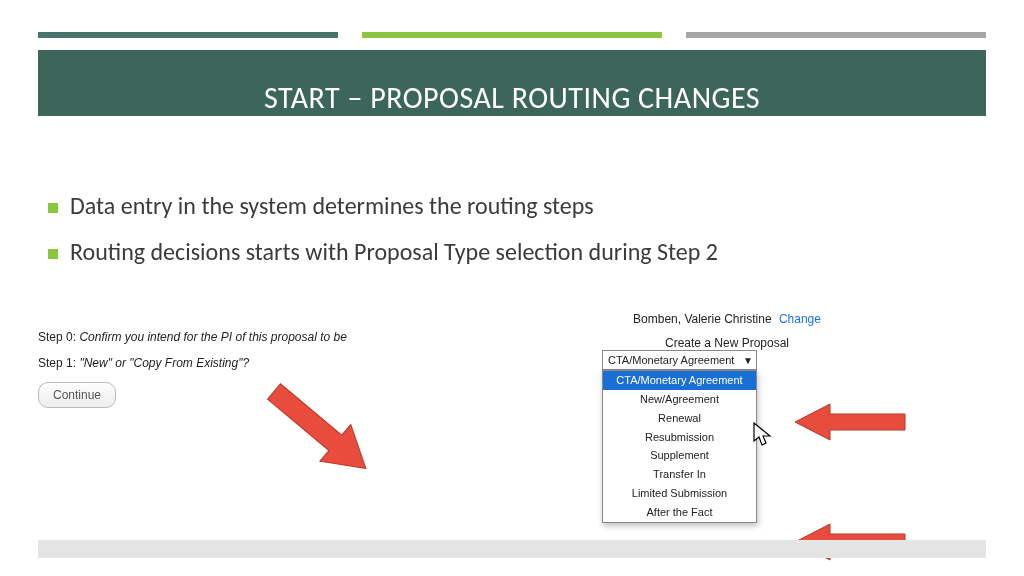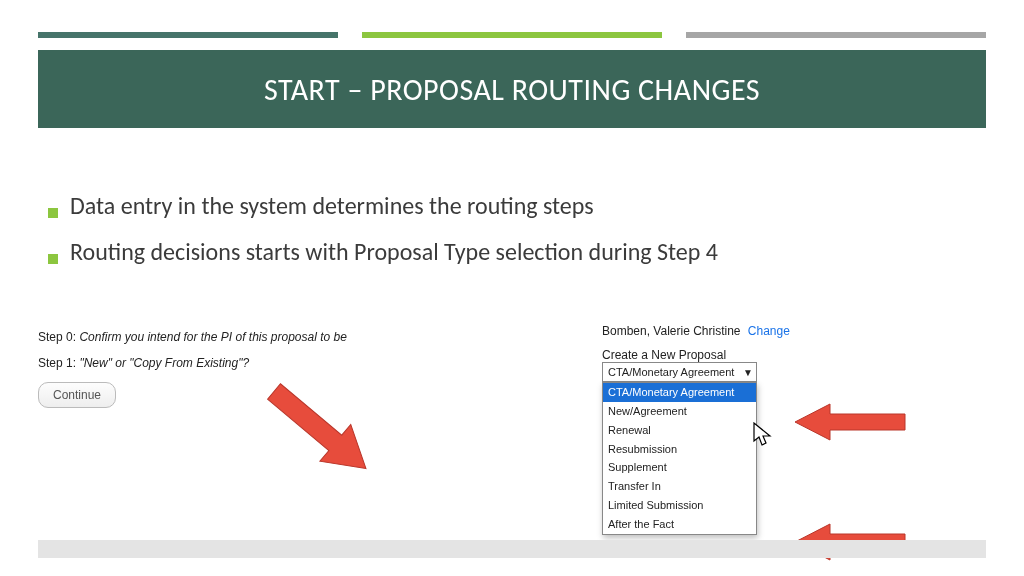--- a/index.html
+++ b/index.html
@@ -31,41 +31,41 @@
     width: 300px;
   }
   .bar-teal { background: #46746a; }
   .bar-green { background: #8cc63f; }
   .bar-gray { background: #a6a6a6; }
   .title-band {
     position: absolute;
     top: 50px;
     left: 38px;
     right: 38px;
-    height: 78px;
+    height: 66px;
     background: #3b6659;
     display: flex;
-    align-items: center;
+    align-items: flex-end;
     justify-content: center;
   }
   .title-text {
     color: #fff;
     font-size: 30px;
     letter-spacing: 0.5px;
     font-weight: 400;
   }
   .bullets {
     position: absolute;
     top: 190px;
     left: 48px;
     right: 60px;
   }
   .bullet {
     display: flex;
-    align-items: center;
+    align-items: flex-start;
     margin-bottom: 14px;
     color: #3b3b3b;
     font-size: 24px;
     line-height: 1.35;
   }
   .bullet .sq {
     width: 10px;
     height: 10px;
     background: #8cc63f;
     flex: 0 0 auto;
@@ -93,26 +93,27 @@
     border-radius: 10px;
     padding: 5px 14px;
     font-size: 12px;
     color: #555;
     background: linear-gradient(#fdfdfd, #eee);
     cursor: pointer;
   }
   
   .right-shot {
     position: absolute;
-    top: 324px;
+    top: 312px;
     left: 602px;
     width: 250px;
     font-family: Arial, sans-serif;
     font-size: 12px;
     color: #222;
+    text-align: center;
   }
   .pi-name { margin-bottom: 10px; }
   .pi-name .change { color: #1a73e8; margin-left: 4px; cursor: pointer; }
   .create-line { }
   .select-closed {
     width: 155px;
     height: 20px;
     border: 1px solid #888;
     background: #fff;
     font-size: 11px;
@@ -172,21 +173,21 @@
     <span class="title-text">START – PROPOSAL ROUTING CHANGES</span>
   </div>
 
   <div class="bullets">
     <div class="bullet">
       <div class="sq"></div>
       <div>Data entry in the system determines the routing steps</div>
     </div>
     <div class="bullet">
       <div class="sq"></div>
-      <div>Routing decisions starts with Proposal Type selection during Step 4</div>
+      <div>Routing decisions starts with Proposal Type selection during Step 2</div>
     </div>
   </div>
 
   <div class="left-shot">
     <div class="ls-line">
       <span class="ls-label">Step 0: </span><span class="ls-ital">Confirm you intend for the PI of this proposal to be</span>
     </div>
     <div class="ls-line">
       <span class="ls-label">Step 1: </span><span class="ls-ital">"New" or "Copy From Existing"?</span>
     </div>

